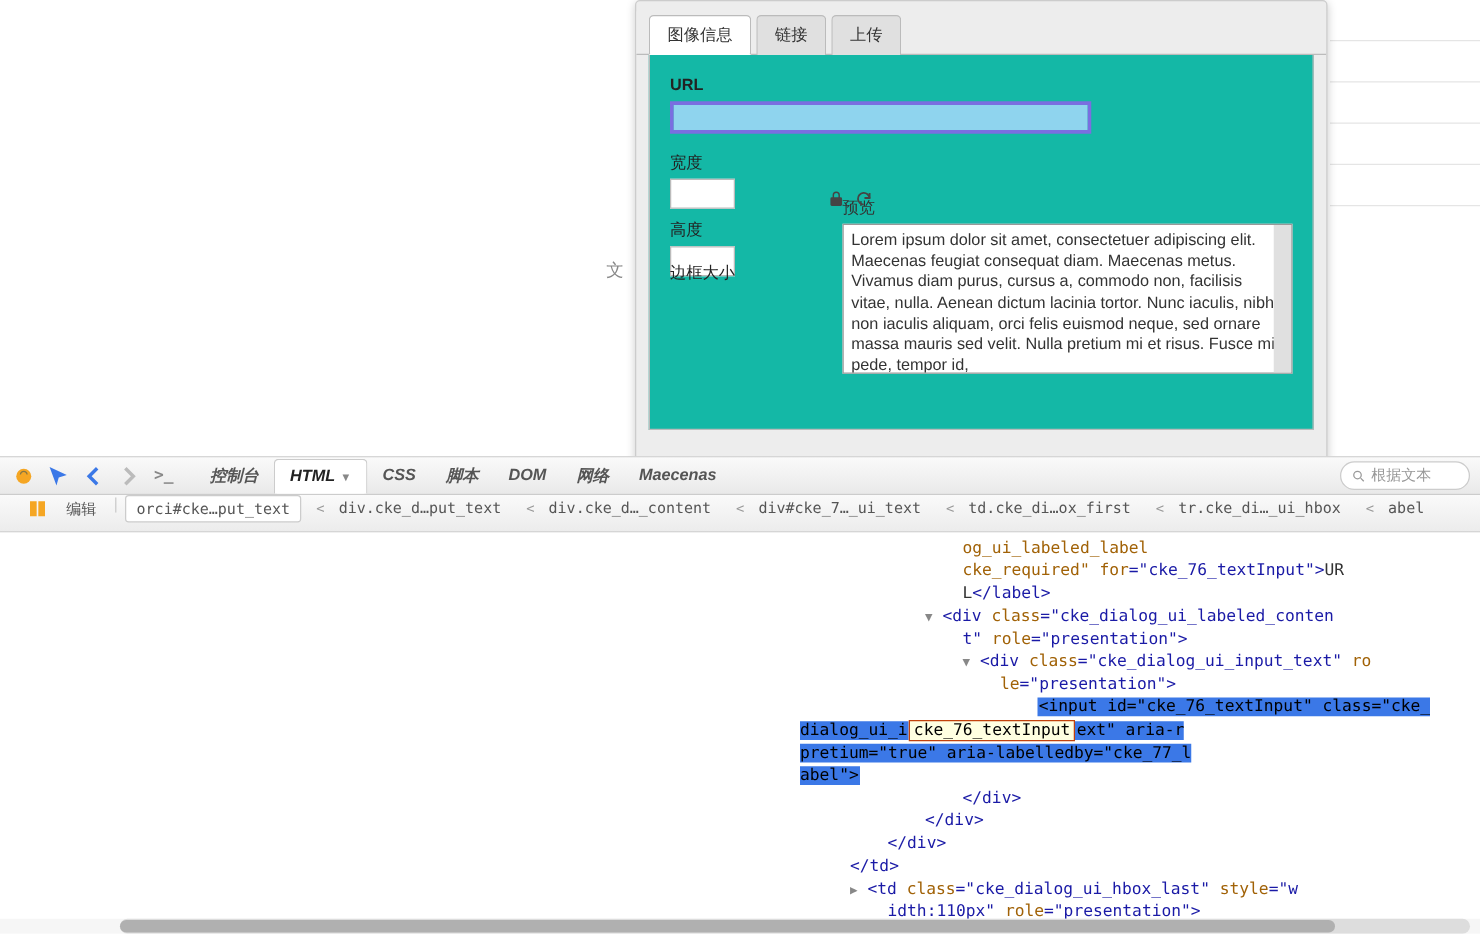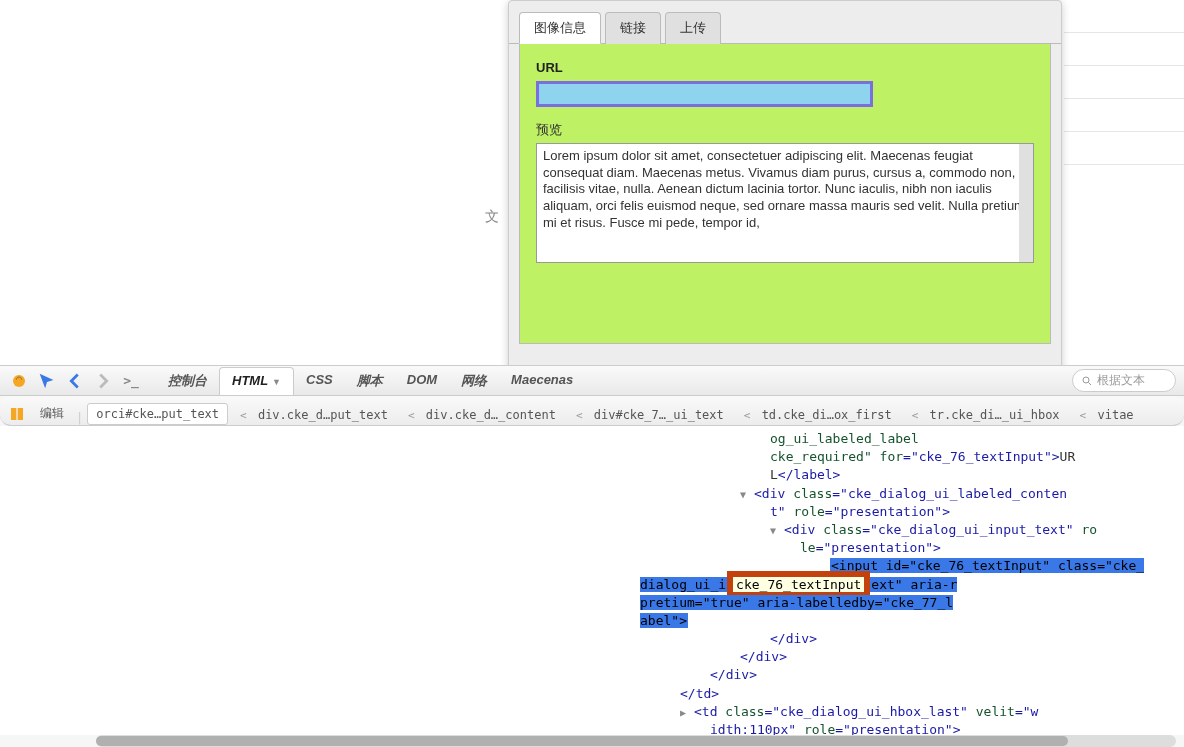--- a/index.html
+++ b/index.html
@@ -32,21 +32,21 @@
     color:#333;
     background:#e0e0e0;
     border:1px solid #bbb;
     border-bottom:none;
     border-top-left-radius:4px; border-top-right-radius:4px;
     margin-right:4px;
     position:relative; top:1px;
   }
   .dialog-tabs .tab.active { background:#fff; border-bottom:1px solid #fff; }
 
-  .dialog-body { background:#bef264; padding: 16px 16px 4px 16px; border:1px solid #bbb; border-top:none; margin:0 10px; height:300px; }
+  .dialog-body { background:#14b8a6; padding: 16px 16px 4px 16px; border:1px solid #bbb; border-top:none; margin:0 10px; height:300px; }
 
   .field { margin-bottom:14px; }
   .flabel { font-weight:bold; font-size:13px; display:block; margin-bottom:6px; color:#222; }
   .tinput {
     width:100%; height:26px;
     border:1px solid #bbb;
     padding:2px 4px;
     font-size:13px;
   }
   .url-input-wrap {
@@ -101,50 +101,50 @@
   .dt-icon.dis { color:#bbb; }
   .dt-tabs { display:flex; gap:0; margin-left:8px; }
   .dt-tab { padding:5px 12px; color:#555; font-weight:bold; border-top-left-radius:4px; border-top-right-radius:4px;font-style:italic; }
   .dt-tab.active { background:#fff; border:1px solid #ccc; border-bottom:none; color:#222; }
   .dt-caret { font-size:9px; color:#888; margin-left:4px; }
 
   .dt-search { margin-left:auto; display:flex; align-items:center; gap:4px; border:1px solid #ccc; border-radius:12px; padding:2px 8px; background:#fff; color:#999; font-size:12px; width:104px; overflow:hidden;}
   .dt-search svg{width:12px;height:12px;}
 
   .dt-row2 {
-    height:30px; display:flex; align-items:flex-end;
+    height:30px; display:flex; align-items:flex-start;
     background:linear-gradient(#fafafa,#ececec);
     border-bottom:1px solid #ccc;
-    padding:0 6px; gap:4px;
+    padding:0 19px; gap:4px;
     font-family: Monaco, Menlo, monospace;
-    font-size:12px; color:#555;border-radius:11px;
+    font-size:12px; color:#555;
   }
   .dt-crumb { padding:3px 8px; display:flex; align-items:center; gap:2px; white-space:nowrap; }
   .dt-crumb.sel { background:#fff; border:1px solid #ccc; border-radius:3px; }
   .lt { color:#999; font-size:11px; }
 
   .dt-body {
     position:absolute; top:60px; left:0; right:0; bottom:12px;
     background:#fff; overflow:hidden;
     font-family: Monaco, Menlo, monospace;
     font-size:13px; line-height:1.4;
     padding:4px 12px 4px 640px;
   }
-  .tw { color:#14532d; }  
+  .tw { color:#a16207; }  
   .tv { color:#1a1aa6; }  
   .tag { color:#1a1aa6; } 
   .pun { color:#1a1aa6; }
   .twister { color:#888; font-size:10px; display:inline-block; width:14px; }
   .hl {
     background:#3b78e7; color:#fff;
     display:inline; padding:0 1px;
   }
   .hl .tw, .hl .tv, .hl .tag, .hl .pun { color:#000000; }
   .tip {
-    background:#ffffe1; border:6px solid #c2410c;
+    background:#ffffe1; border:1px solid #c2410c;
     padding:0 3px; color:#000;
   }
   pre { white-space:pre-wrap; word-break:break-all; }
 
   .dt-scroll { position:absolute; left:96px; right:8px; bottom:0; height:12px; background:#ddd; border-radius:6px; }
   .dt-scroll-in { position:absolute; left:0; width:90%; top:1px; bottom:1px; background:#b0b0b0; border-radius:5px; }
 
 </style>
 </head>
 <body>
@@ -167,22 +167,42 @@
       <div class="tab">上传</div>
     </div>
     <div class="dialog-body">
       <div class="field">
         <label class="flabel">URL</label>
         <div class="url-input-wrap">
           <input type="text" value="" style="">
         </div>
       </div>
       <div class="row2">
+        <div class="col-wh">
+          <span class="flabel2">宽度</span>
+          <input class="small-input" type="text" value="" style="">
+          <span class="flabel2">高度</span>
+          <input class="small-input" type="text" value="" style="">
+          <div class="lockicons">
+            <span>
+              <svg viewBox="0 0 24 24" width="14" height="14" fill="#444">
+                  <path d="M12 2a5 5 0 0 0-5 5v3H6a2 2 0 0 0-2 2v8a2 2 0 0 0 2 2h12a2 2 0 0 0 2-2v-8a2 2 0 0 0-2-2h-1V7a5 5 0 0 0-5-5zm-3 5a3 3 0 1 1 6 0v3H9V7z"></path>
+                </svg>
+            </span>
+            <span>
+              <svg viewBox="0 0 24 24" width="14" height="14" fill="none" stroke="#444" stroke-width="2.5">
+                  <path d="M20 11A8 8 0 1 0 12 20"></path>
+                  <path d="M20 4v7h-7" fill="none"></path>
+                </svg>
+            </span>
+          </div>
+          <span class="flabel2" style="margin-top:-20px; display:block;">边框大小</span>
+        </div>
         <div class="preview-col">
-          <span class="flabel2" style="display:block;margin-bottom:4px;">预览</span>
+          <span class="flabel2" style="display:block;margin-bottom:4px;margin-top:36px;">预览</span>
           <div class="preview-box">
             <span>Lorem ipsum dolor sit amet, consectetuer adipiscing elit. Maecenas feugiat consequat diam. Maecenas metus. Vivamus diam purus, cursus a, commodo non, facilisis vitae, nulla. Aenean dictum lacinia tortor. Nunc iaculis, nibh non iaculis aliquam, orci felis euismod neque, sed ornare massa mauris sed velit. Nulla pretium mi et risus. Fusce mi pede, tempor id,</span>
             <div class="preview-scroll"></div>
           </div>
         </div>
       </div>
     </div>
   </div>
 </div>
 
@@ -236,40 +256,40 @@
         </svg>
     </div>
     <div class="dt-crumb">编辑</div>
     <span style="color:#ccc">|</span>
     <div class="dt-crumb sel">orci#cke…put_text</div>
     <div class="dt-crumb"><span class="lt">&lt;</span>&nbsp;<span>div.cke_d…put_text</span></div>
     <div class="dt-crumb"><span class="lt">&lt;</span>&nbsp;<span>div.cke_d…_content</span></div>
     <div class="dt-crumb"><span class="lt">&lt;</span>&nbsp;<span>div#cke_7…_ui_text</span></div>
     <div class="dt-crumb"><span class="lt">&lt;</span>&nbsp;<span>td.cke_di…ox_first</span></div>
     <div class="dt-crumb"><span class="lt">&lt;</span>&nbsp;<span>tr.cke_di…_ui_hbox</span></div>
-    <div class="dt-crumb"><span class="lt">&lt;</span>&nbsp;<span>vitae</span></div>
+    <div class="dt-crumb"><span class="lt">&lt;</span>&nbsp;<span>abel</span></div>
   </div>
 
   <div class="dt-body">
 <pre><span style="margin-left:130px"></span><span class="tw">og_ui_labeled_label</span>
 <span style="margin-left:130px"></span><span class="tw">cke_required"</span> <span class="tw">for</span><span class="pun">=</span><span class="tv">"cke_76_textInput"</span><span class="pun">&gt;</span><span>UR</span>
 <span style="margin-left:130px"></span><span>L</span><span class="tag">&lt;/label&gt;</span>
 <span style="margin-left:100px"></span><span class="twister">▼</span><span class="tag">&lt;div</span> <span class="tw">class</span><span class="pun">=</span><span class="tv">"cke_dialog_ui_labeled_conten</span>
 <span style="margin-left:130px"></span><span class="tv">t"</span> <span class="tw">role</span><span class="pun">=</span><span class="tv">"presentation"</span><span class="pun">&gt;</span>
 <span style="margin-left:130px"></span><span class="twister">▼</span><span class="tag">&lt;div</span> <span class="tw">class</span><span class="pun">=</span><span class="tv">"cke_dialog_ui_input_text"</span> <span class="tw">ro</span>
 <span style="margin-left:160px"></span><span class="tw">le</span><span class="pun">=</span><span class="tv">"presentation"</span><span class="pun">&gt;</span>
 <span style="margin-left:190px"></span><span class="hl"><span class="tag">&lt;input</span> <span class="tw">id</span><span class="pun">=</span><span class="tv">"cke_76_textInput"</span> <span class="tw">class</span><span class="pun">=</span><span class="tv">"cke_</span>
 <span style="margin-left:0"></span><span class="tv">dialog_ui_i</span></span><span class="tip">cke_76_textInput</span><span class="hl"><span class="tv">ext"</span> <span class="tw">aria-r</span>
 <span class="tw">pretium</span><span class="pun">=</span><span class="tv">"true"</span> <span class="tw">aria-labelledby</span><span class="pun">=</span><span class="tv">"cke_77_l</span>
 <span class="tv">abel"</span><span class="pun">&gt;</span></span>
 <span style="margin-left:130px"></span><span class="tag">&lt;/div&gt;</span>
 <span style="margin-left:100px"></span><span class="tag">&lt;/div&gt;</span>
 <span style="margin-left:70px"></span><span class="tag">&lt;/div&gt;</span>
 <span style="margin-left:40px"></span><span class="tag">&lt;/td&gt;</span>
-<span style="margin-left:40px"></span><span class="twister">▶</span><span class="tag">&lt;td</span> <span class="tw">class</span><span class="pun">=</span><span class="tv">"cke_dialog_ui_hbox_last"</span> <span class="tw">velit</span><span class="pun">=</span><span class="tv">"w</span>
+<span style="margin-left:40px"></span><span class="twister">▶</span><span class="tag">&lt;td</span> <span class="tw">class</span><span class="pun">=</span><span class="tv">"cke_dialog_ui_hbox_last"</span> <span class="tw">style</span><span class="pun">=</span><span class="tv">"w</span>
 <span style="margin-left:70px"></span><span class="tv">idth:110px"</span> <span class="tw">role</span><span class="pun">=</span><span class="tv">"presentation"</span><span class="pun">&gt;</span>
 <span style="margin-left:10px"></span>
 </pre>
   </div>
 
   <div class="dt-scroll">
       <div class="dt-scroll-in"></div>
     </div>
 </div>
 

